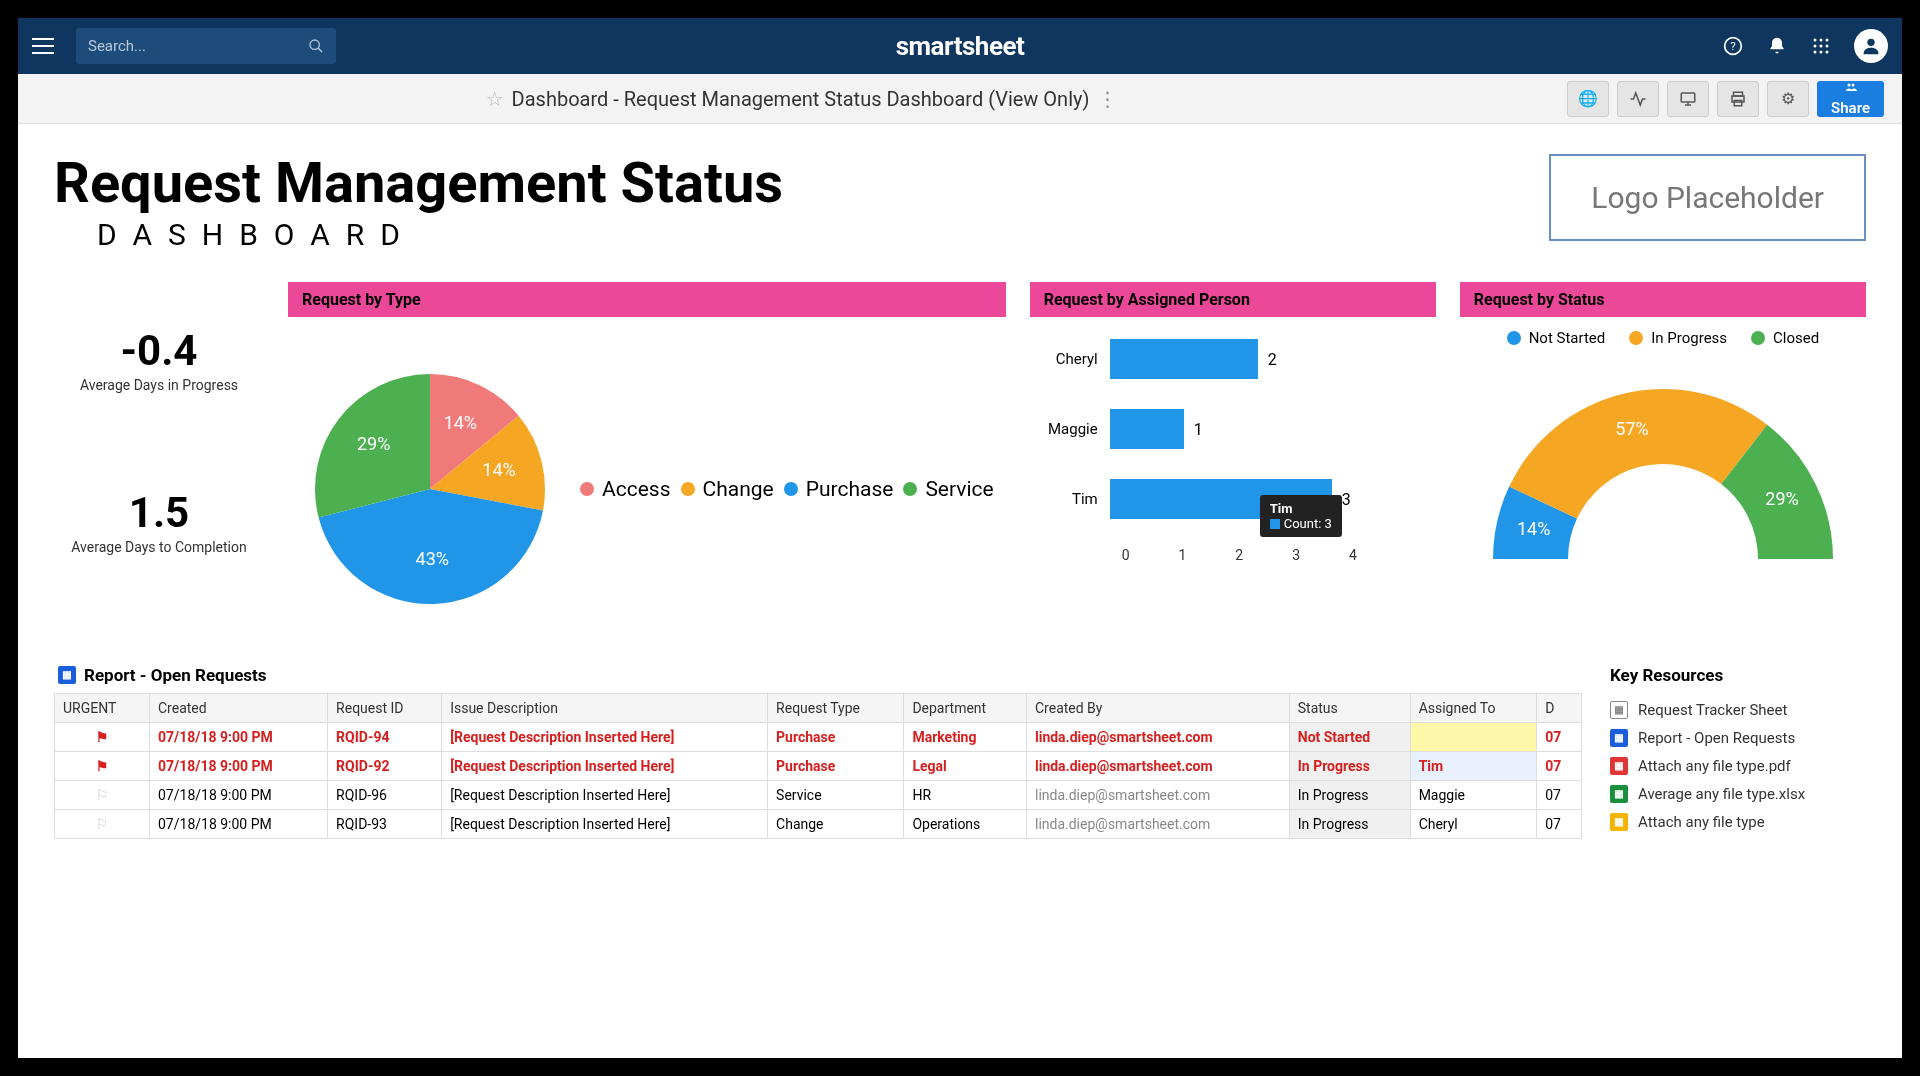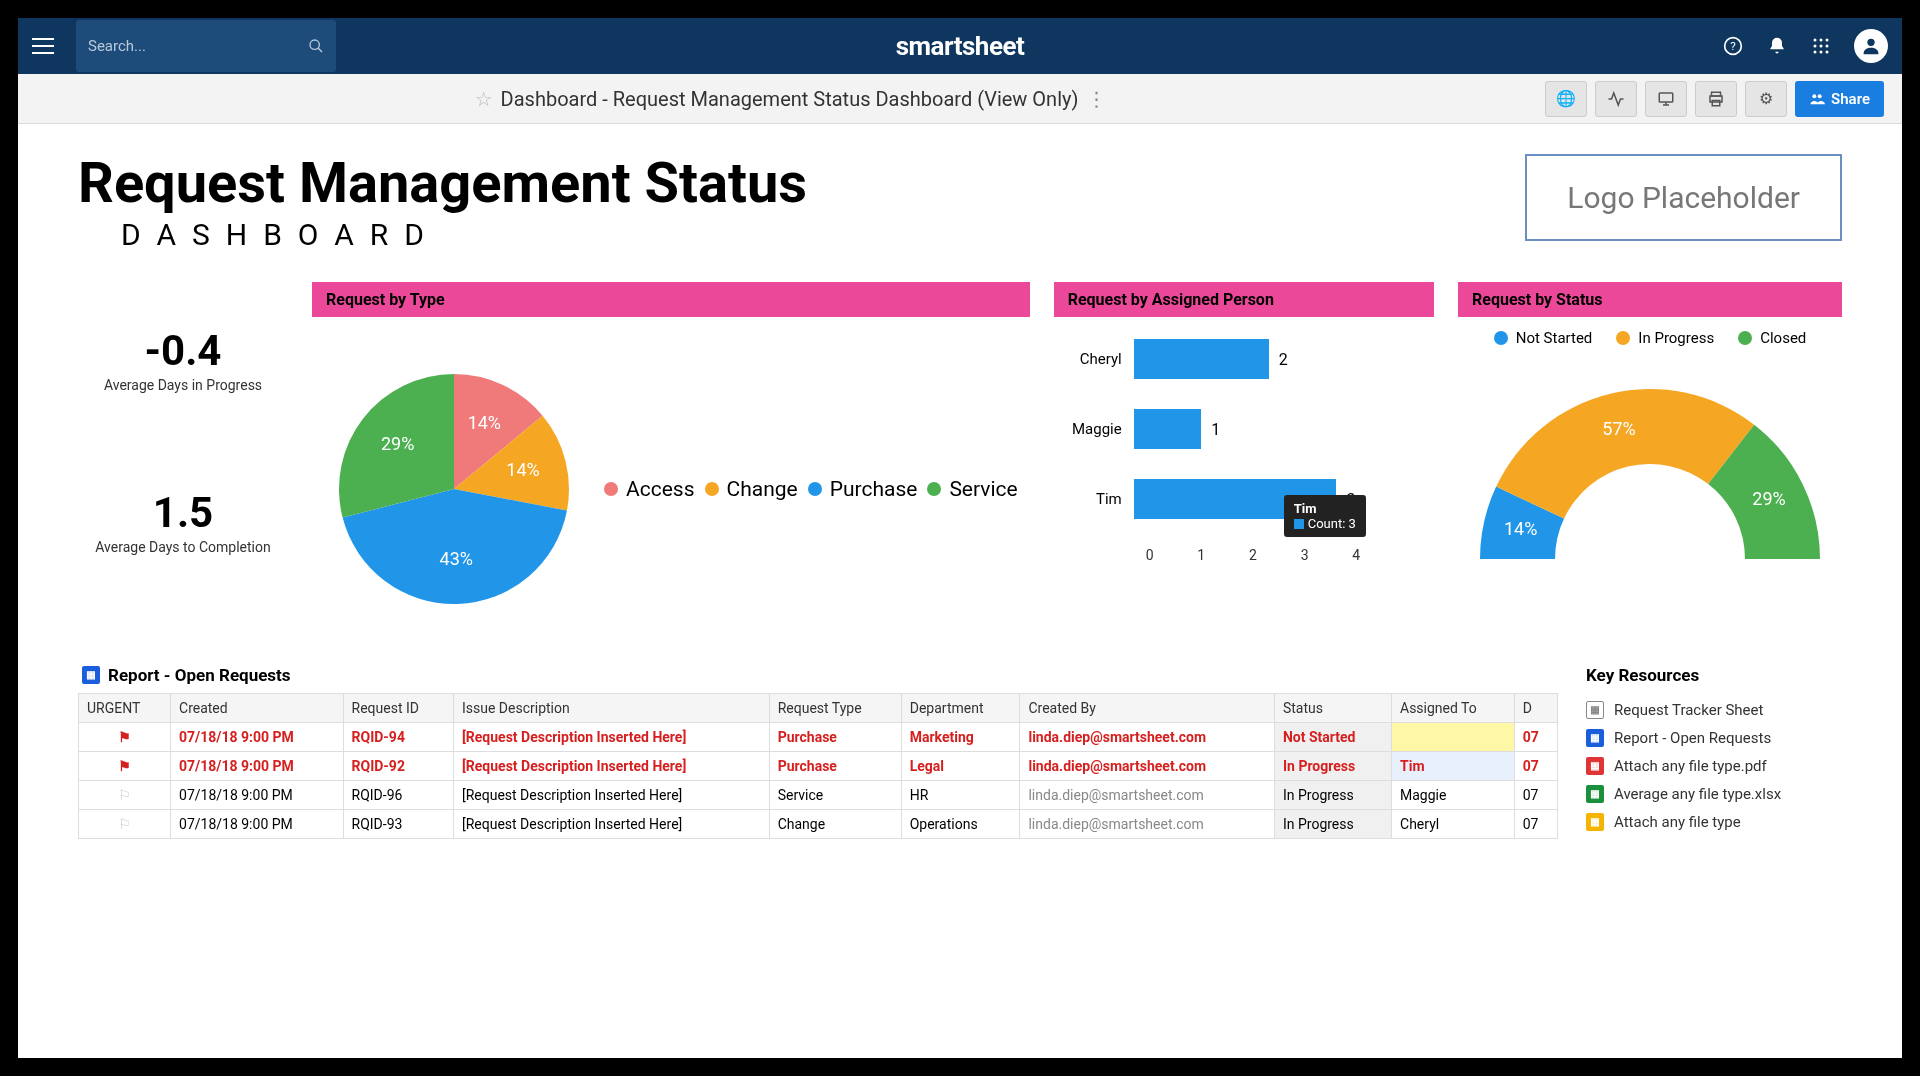--- a/index.html
+++ b/index.html
@@ -1,33 +1,33 @@
 <!DOCTYPE html>
 <html><head>
 <meta charset="utf-8">
 <style>
 * { margin:0; padding:0; box-sizing:border-box; font-family:-apple-system,BlinkMacSystemFont,"Segoe UI",Roboto,Arial,sans-serif; }
 body { background:#000; padding:18px; }
 .app { background:#fff; width:100%; height:1040px; display:flex; flex-direction:column; overflow:hidden; }
 .topbar { background:#0e365e; height:56px; display:flex; align-items:center; padding:0 14px; color:#fff; }
 .hamburger { width:28px; height:28px; display:flex; flex-direction:column; justify-content:center; gap:5px; cursor:pointer; margin-right:16px; }
 .hamburger span { display:block; height:2px; background:#fff; width:22px; }
-.search { background:#1e4c7a; height:52px; width:260px; border-radius:3px; display:flex; align-items:center; padding:0 12px; color:#b7c8db; }
+.search { background:#1e4c7a; height:36px; width:260px; border-radius:3px; display:flex; align-items:center; padding:0 12px; color:#b7c8db; }
 .search input { background:transparent; border:none; outline:none; color:#fff; font-size:15px; flex:1; }
 .search input::placeholder { color:#b7c8db; }
 .brand { position:absolute; left:50%; transform:translateX(-50%); font-size:26px; font-weight:700; letter-spacing:-0.5px; }
 .topright { margin-left:auto; display:flex; align-items:center; gap:22px; }
 .topright .ico { width:22px; height:22px; display:flex; align-items:center; justify-content:center; cursor:pointer; fill:#fff; }
 .avatar-circle { width:34px; height:34px; border-radius:50%; background:#fff; display:flex; align-items:center; justify-content:center; cursor:pointer; }
 .subbar { background:#f3f3f3; border-bottom:1px solid #ddd; height:50px; display:flex; align-items:center; padding:0 18px; }
 .breadcrumb-wrap { flex:1; display:flex; justify-content:center; align-items:center; gap:8px; color:#333; font-size:20px; }
 .tbtns { display:flex; gap:8px; align-items:center; }
 .tb { width:42px; height:36px; background:#e5e5e5; border:1px solid #ccc; border-radius:3px; display:flex; align-items:center; justify-content:center; cursor:pointer; color:#555; }
-.sharebtn { background:#1a7de0; color:#fff; height:36px; padding:0 14px; border-radius:3px; display:flex; align-items:center; gap:6px; font-size:15px; font-weight:600; cursor:pointer; }
-.content { flex:1; padding:30px 60px; overflow:auto; background:#fff; }
+.sharebtn { background:#1a7de0; color:#fff; height:36px; padding:0 14px; border-radius:3px; display:flex; align-items:center; gap:6px; font-size:15px; font-weight:600; cursor:pointer;flex-direction:column; }
+.content { flex:1; padding:30px 36px; overflow:auto; background:#fff; }
 .header-row { display:flex; justify-content:space-between; align-items:flex-start; margin-bottom:30px; }
 .main-title { font-size:56px; font-weight:700; line-height:1.05; }
 .sub-title { font-size:30px; font-weight:400; letter-spacing:16px; margin-top:4px;margin-left:43px; }
 .logo-ph { border:2px solid #6a8fc2; color:#777; font-size:30px; padding:24px 40px; }
 .widgets { display:flex; gap:24px; margin-bottom:30px; }
 .kpis { width:210px; display:flex; flex-direction:column; justify-content:space-around; padding:10px 0; }
 .kpi { text-align:center; margin-bottom:28px; }
 .kpi-val { font-size:42px; font-weight:700; }
 .kpi-lbl { font-size:14px; color:#333; margin-top:2px; }
 .widget { flex:1; }

